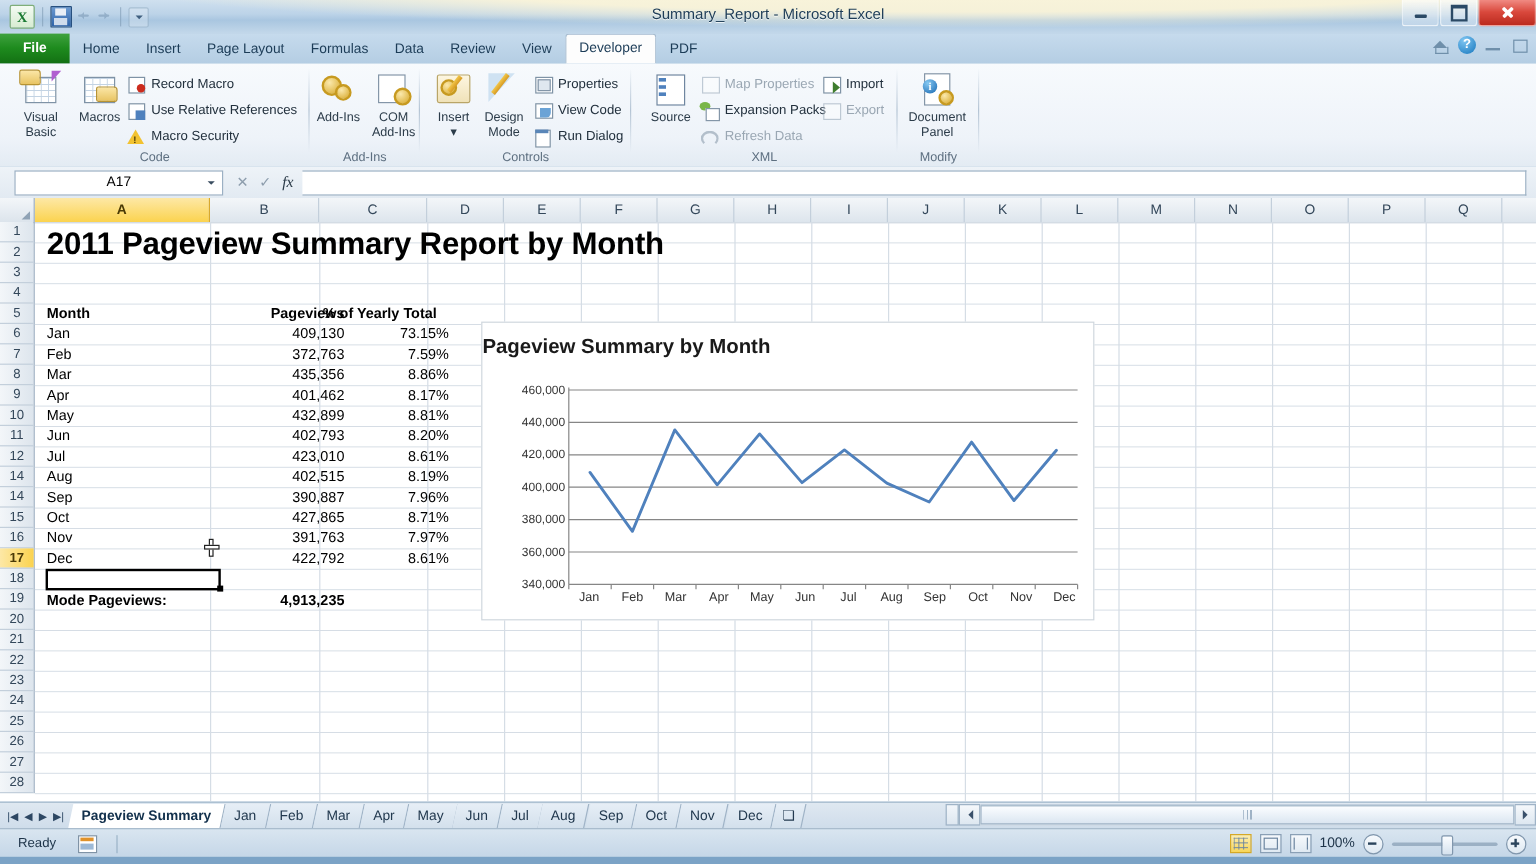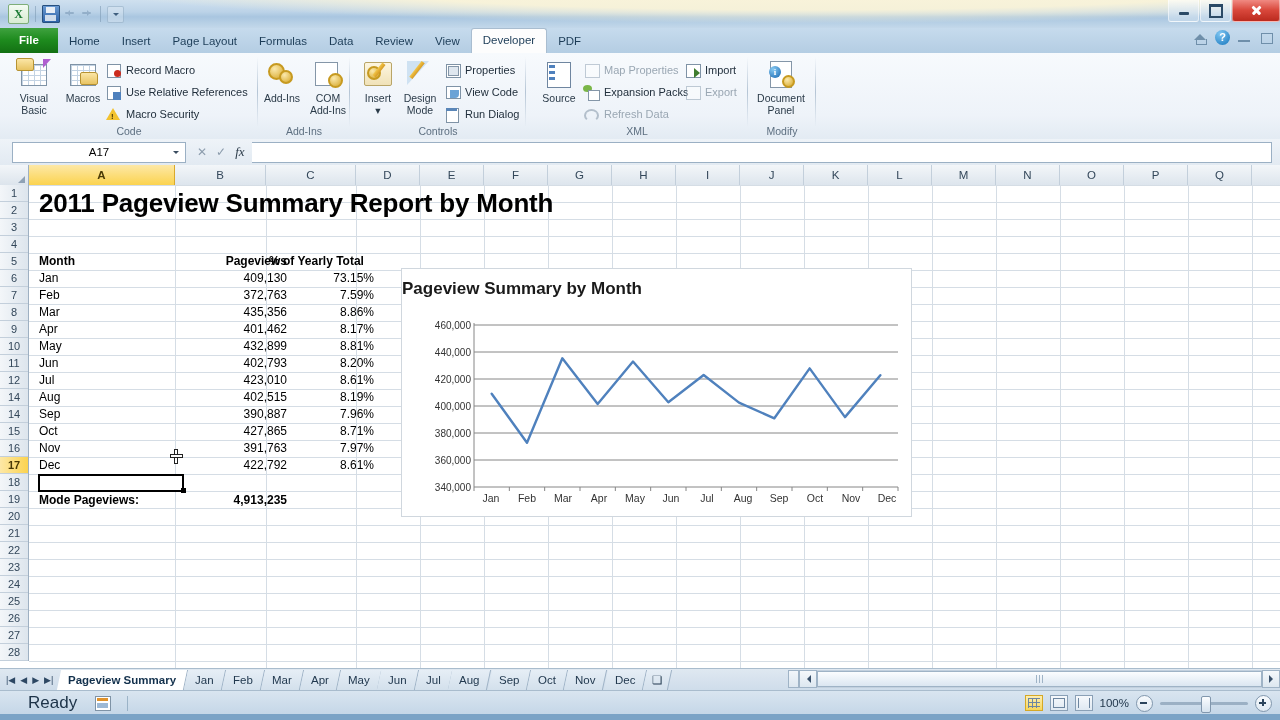--- a/index.html
+++ b/index.html
@@ -307,21 +307,21 @@
     display:flex;align-items:center;justify-content:center;
   }
   .hs-thumb i{width:8px;height:8px;background:repeating-linear-gradient(90deg,#9fb3c6 0 1px,transparent 1px 3px);}
 
   
   .status{
     position:absolute;left:0;top:690px;width:1280px;height:24px;
     background:linear-gradient(180deg,#d9e5f0,#c4d6e7);
     border-top:1px solid #a9bccd;display:flex;align-items:center;
   }
-  .st-ready{margin-left:28px;font-size:17px;color:#1d3348;}
+  .st-ready{margin-left:15px;font-size:11px;color:#1d3348;}
   .st-ico{
     margin-left:18px;width:14px;height:13px;background:#fff;border:1px solid #7f93a6;position:relative;
   }
   .st-ico:before{content:"";position:absolute;left:1px;top:1px;width:11px;height:3px;background:#e0922b;}
   .st-ico:after{content:"";position:absolute;left:1px;top:6px;width:11px;height:5px;background:#9db9d6;}
   .st-sep{margin-left:16px;width:1px;height:15px;background:rgba(120,150,175,.6);}
   .st-right{margin-left:auto;display:flex;align-items:center;gap:7px;margin-right:8px;}
   .viewbtn{
     width:18px;height:16px;border:1px solid #8aa0b6;background:linear-gradient(180deg,#f6f9fc,#dfe9f2);
     position:relative;box-sizing:border-box;
@@ -356,20 +356,21 @@
       <div class="xl-logo">X</div>
       <div class="qat-sep"></div>
       <div class="ico-save"></div>
       <div class="ico-arrow"></div>
       <div class="ico-arrow r"></div>
       <div class="qat-sep"></div>
       <div class="qat-more">
           <span></span>
         </div>
     </div>
+    <div class="title-text">Summary_Report  -  Microsoft Excel</div>
     <div class="wbtns">
       <div class="wbtn min">
           <i></i>
         </div>
       <div class="wbtn max">
           <i></i>
         </div>
       <div class="wbtn close">
           <i></i>
         </div>

